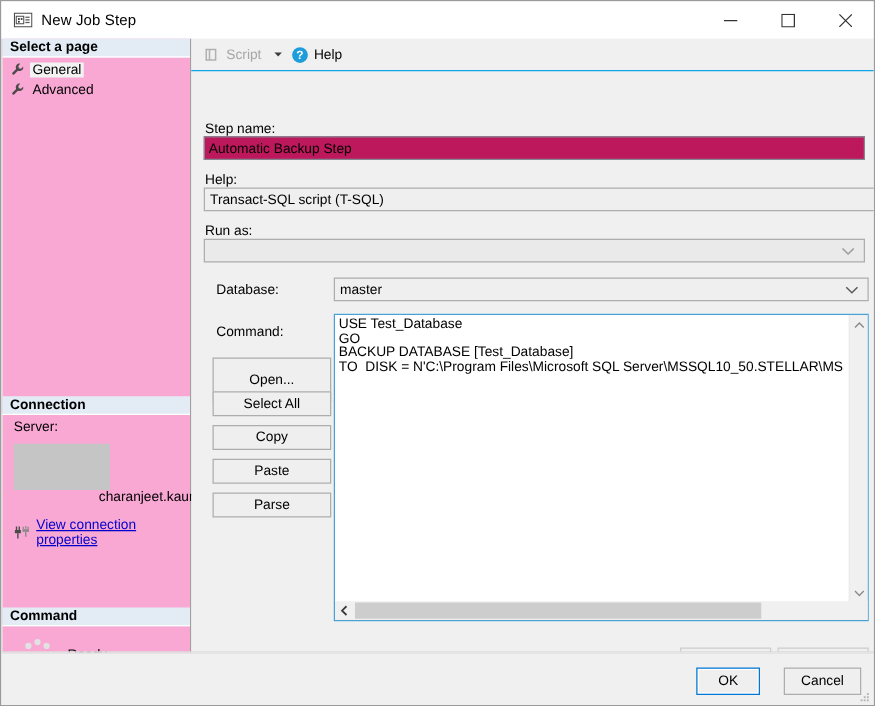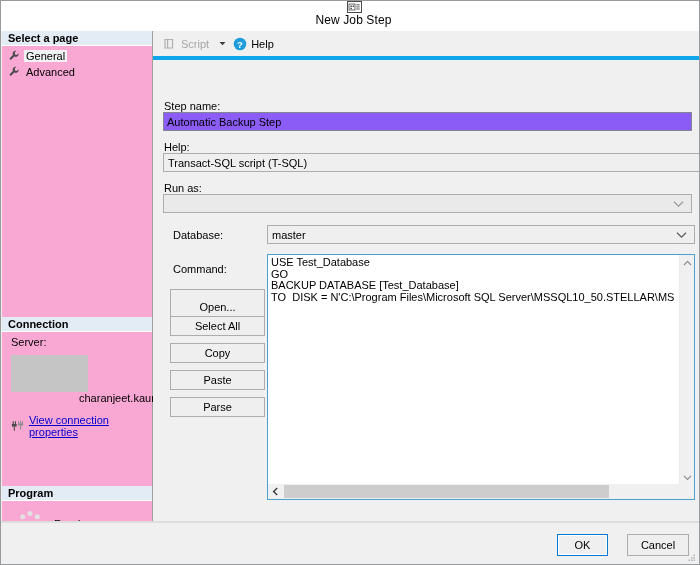--- a/index.html
+++ b/index.html
@@ -25,21 +25,20 @@
 
   
   .titlebar {
     position: absolute;
     left: 0; top: 0;
     width: 698px;
     height: 30px;
     background: #ffffff;
     display: flex;
     align-items: center;
-    flex-direction: column;
   }
   .title-icon {
     margin-left: 9px;
     width: 16px; height: 14px;
     display: flex; align-items: center; justify-content: center;
   }
   .title-text {
     margin-left: 7px;
     font-size: 12px;
     color: #000000;
@@ -138,34 +137,34 @@
     left: 152px; top: 30px;
     width: 546px;
     height: 490px;
     background: #f0f0f0;
   }
   .toolbar {
     height: 25px;
     display: flex;
     align-items: center;
     padding-left: 7px;
-    border-bottom: 4px solid #0ea5e9;
+    border-bottom: 1px solid #0ea5e9;
   }
   .tb-item { display: flex; align-items: center; height: 20px; padding: 0 3px; }
   .tb-label { font-size: 11px; margin-left: 4px; }
   .tb-label.disabled { color: #a6a6a6; }
   .tb-caret { margin: 0 3px 0 6px; display: flex; align-items: center; }
   .help-icon { width: 14px; height: 14px; }
   .script-icon { width: 14px; height: 14px; }
 
   .form { position: relative; padding: 0; }
   .fld-label { font-size: 11px; color: #000; }
 
   .txtinput {
-    background: #8b5cf6;
+    background: #be185d;
     border: 1px solid #828790;
     box-sizing: border-box;
     font-family: "Liberation Sans", sans-serif;
     font-size: 11px;
     padding: 2px 3px;
     color: #000;
   }
   .combo {
     background: #efefef;
     border: 1px solid #adadad;
@@ -366,21 +365,21 @@
               <rect x="7.0" y="3.3" width="5.2" height="2.2" fill="#8a8a8a"></rect>
               <path d="M9.6 5.5 L9.6 9.4" stroke="#8a8a8a" stroke-width="1.1"></path>
             </svg>
           </span>
           <span class="conn-link">View connection properties</span>
         </div>
       </div>
     </div>
 
     <div class="prog-block">
-      <div class="section-head">Program</div>
+      <div class="section-head">Command</div>
       <div class="prog-body">
         <span class="spinner">
           <svg width="28" height="28" viewBox="0 0 28 28">
             <g fill="#e2e2e2">
               <circle cx="14" cy="3.6" r="2.5"></circle>
               <circle cx="21.3" cy="6.7" r="2.5"></circle>
               <circle cx="24.4" cy="14" r="2.5"></circle>
               <circle cx="21.3" cy="21.3" r="2.5"></circle>
               <circle cx="14" cy="24.4" r="2.5"></circle>
               <circle cx="6.7" cy="21.3" r="2.5"></circle>

